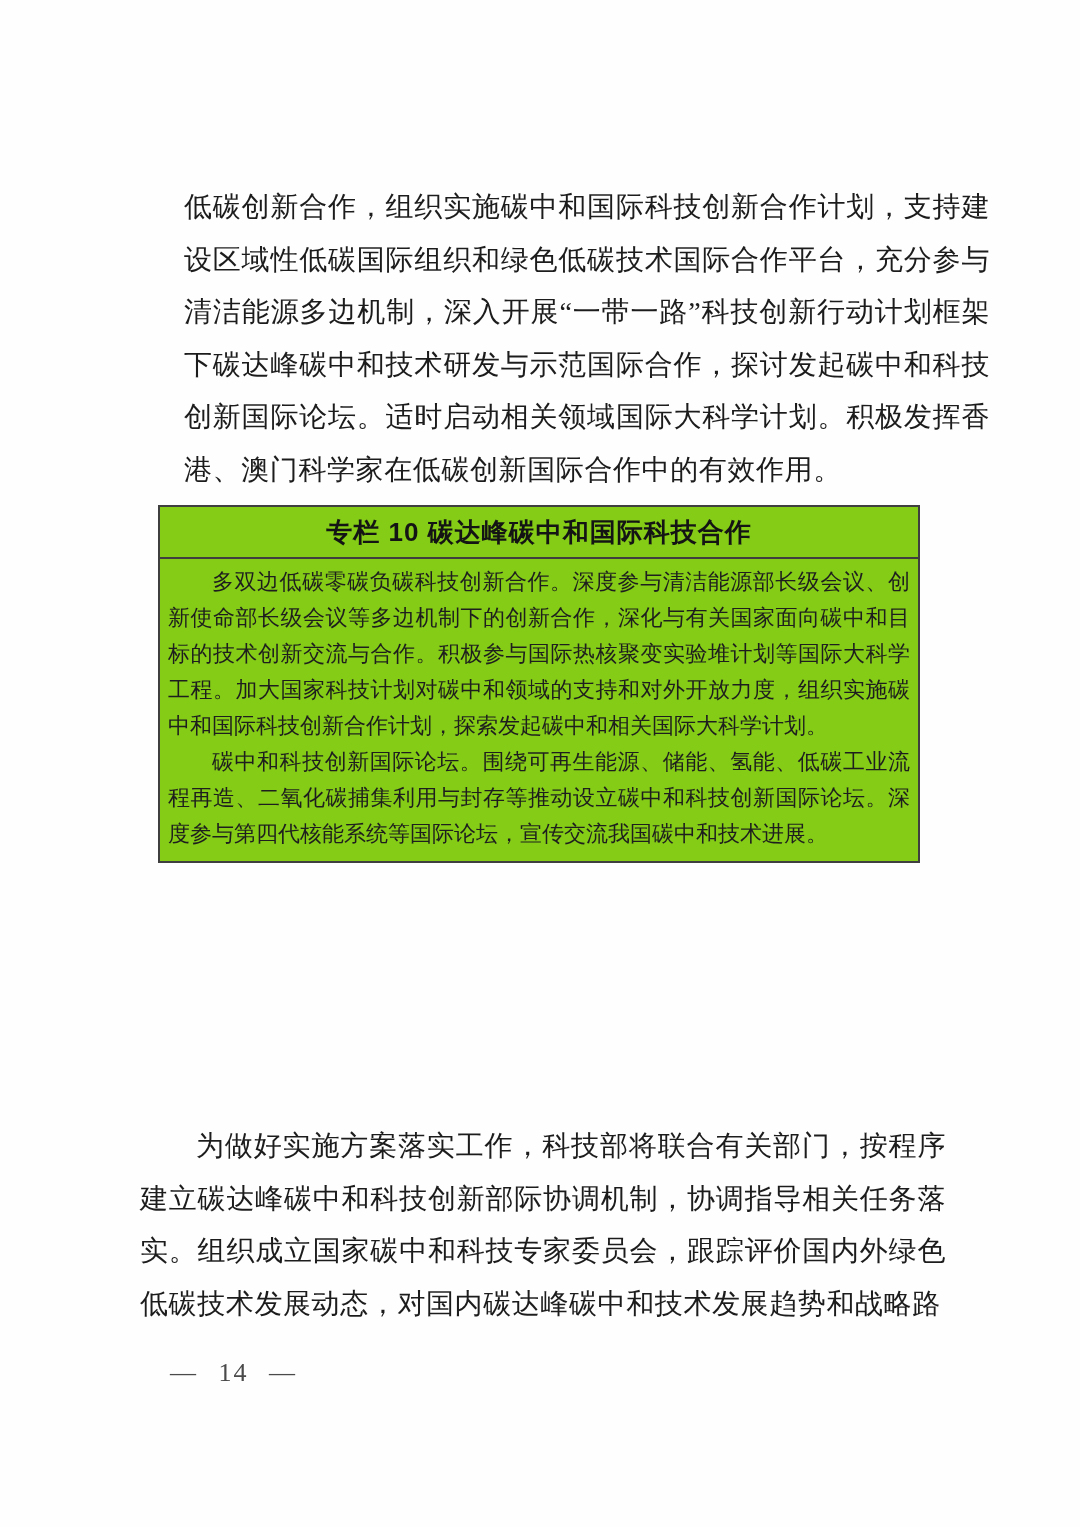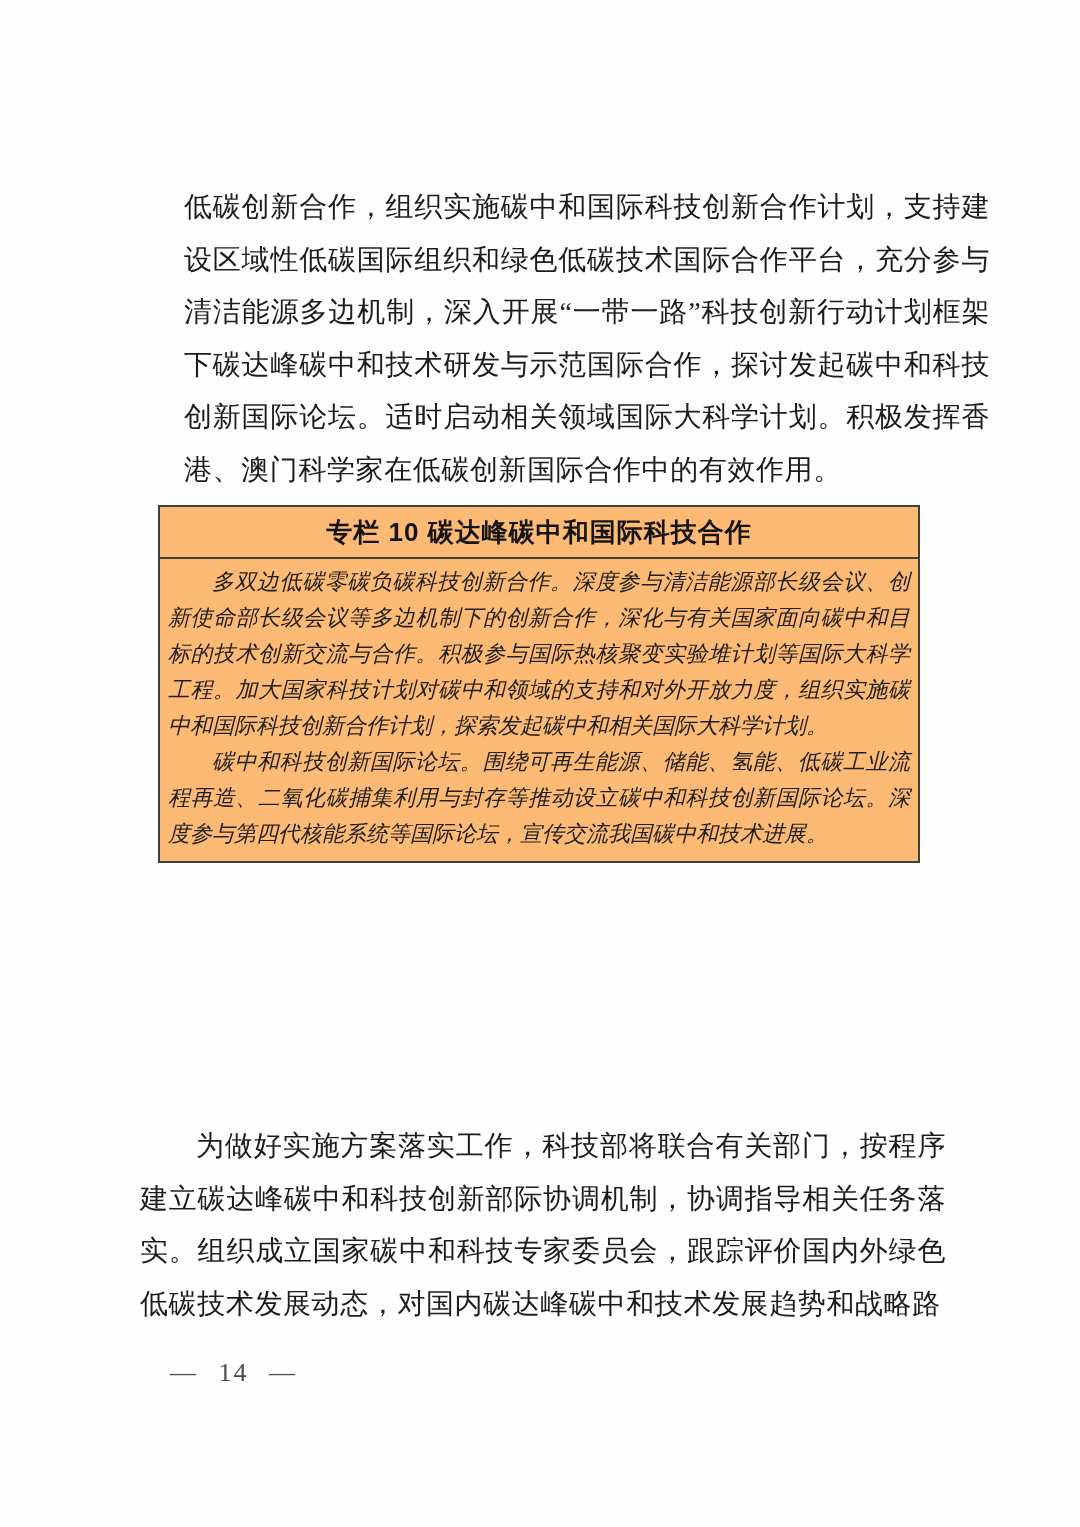--- a/index.html
+++ b/index.html
@@ -39,21 +39,21 @@
     top: 1120px;
     text-indent: 2em;
   }
   .box {
     position: absolute;
     left: 158px;
     top: 505px;
     width: 762px;
     box-sizing: border-box;
     border: 2px solid #3f3f3f;
-    background: #fdba74;
+    background: #84cc16;
   }
   .box-title {
     height: 50px;
     line-height: 50px;
     text-align: center;
     font-weight: bold;
     font-size: 26px;
     letter-spacing: 1px;
     border-bottom: 2px solid #3f3f3f;
     font-family: "Liberation Sans", "DejaVu Sans", sans-serif;
@@ -63,21 +63,20 @@
     padding: 5px 8px 9px 8px;
   }
   .box-para {
     margin: 0;
     font-size: 22px;
     line-height: 36px;
     text-align: justify;
     text-justify: inter-ideograph;
     text-indent: 2em;
     color: #1e1e1e;
-    font-style: italic;
   }
   .page-number {
     position: absolute;
     left: 170px;
     top: 1358px;
     font-size: 26px;
     color: #4a4a4a;
     word-spacing: 12px;
     letter-spacing: 2px;
   }

